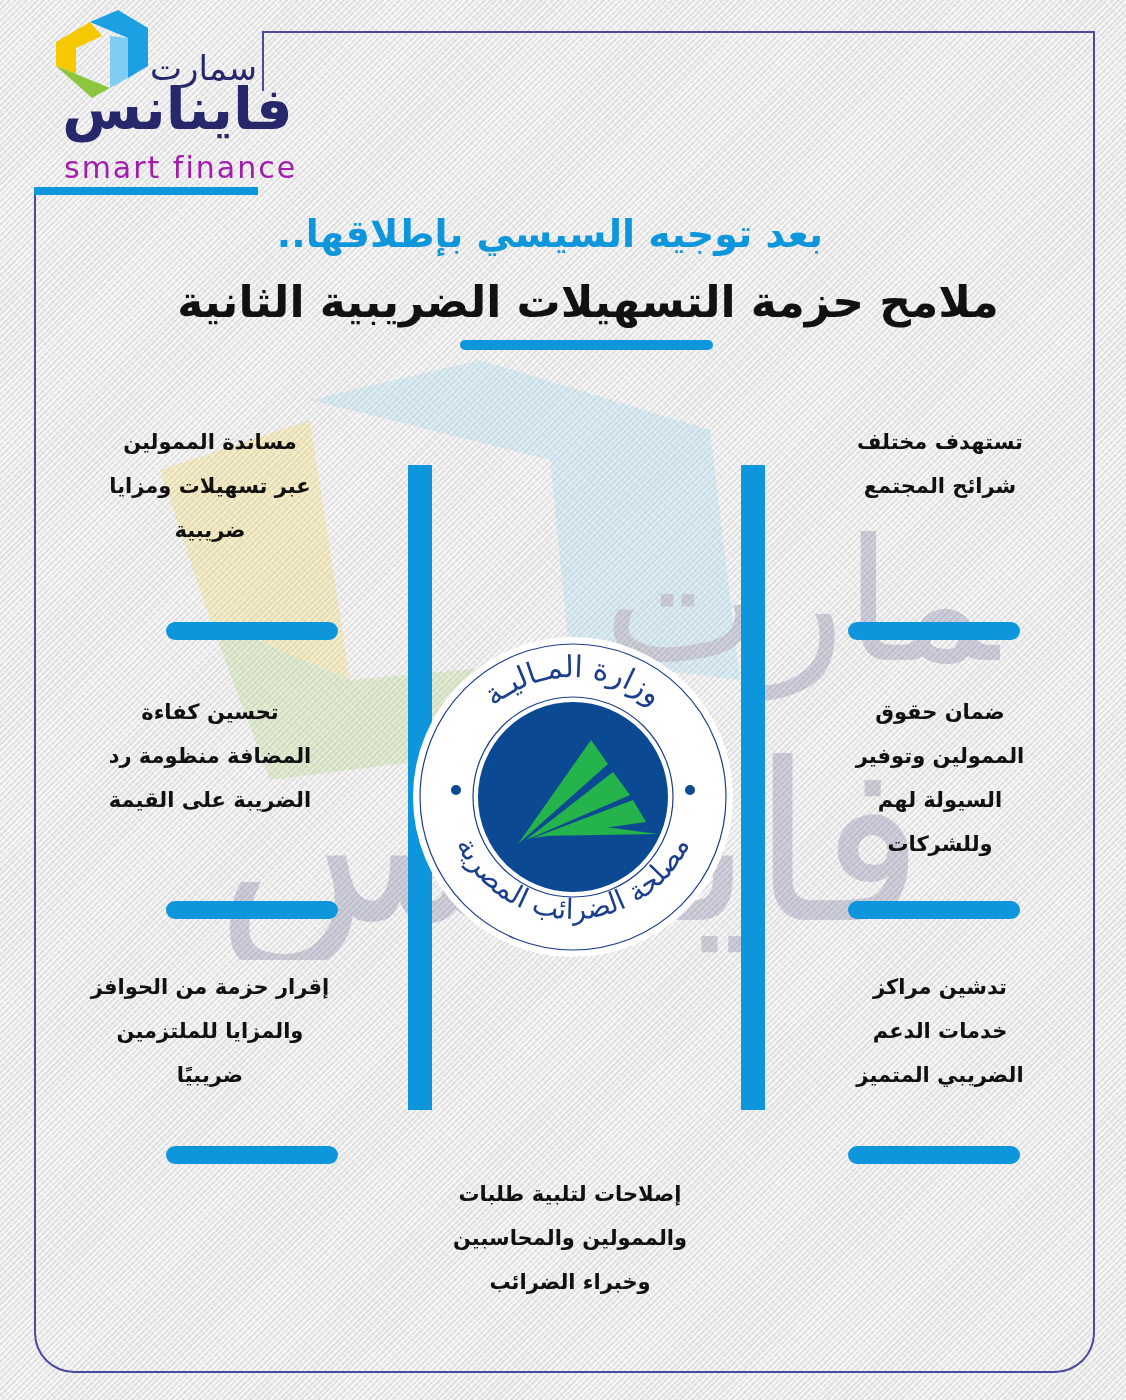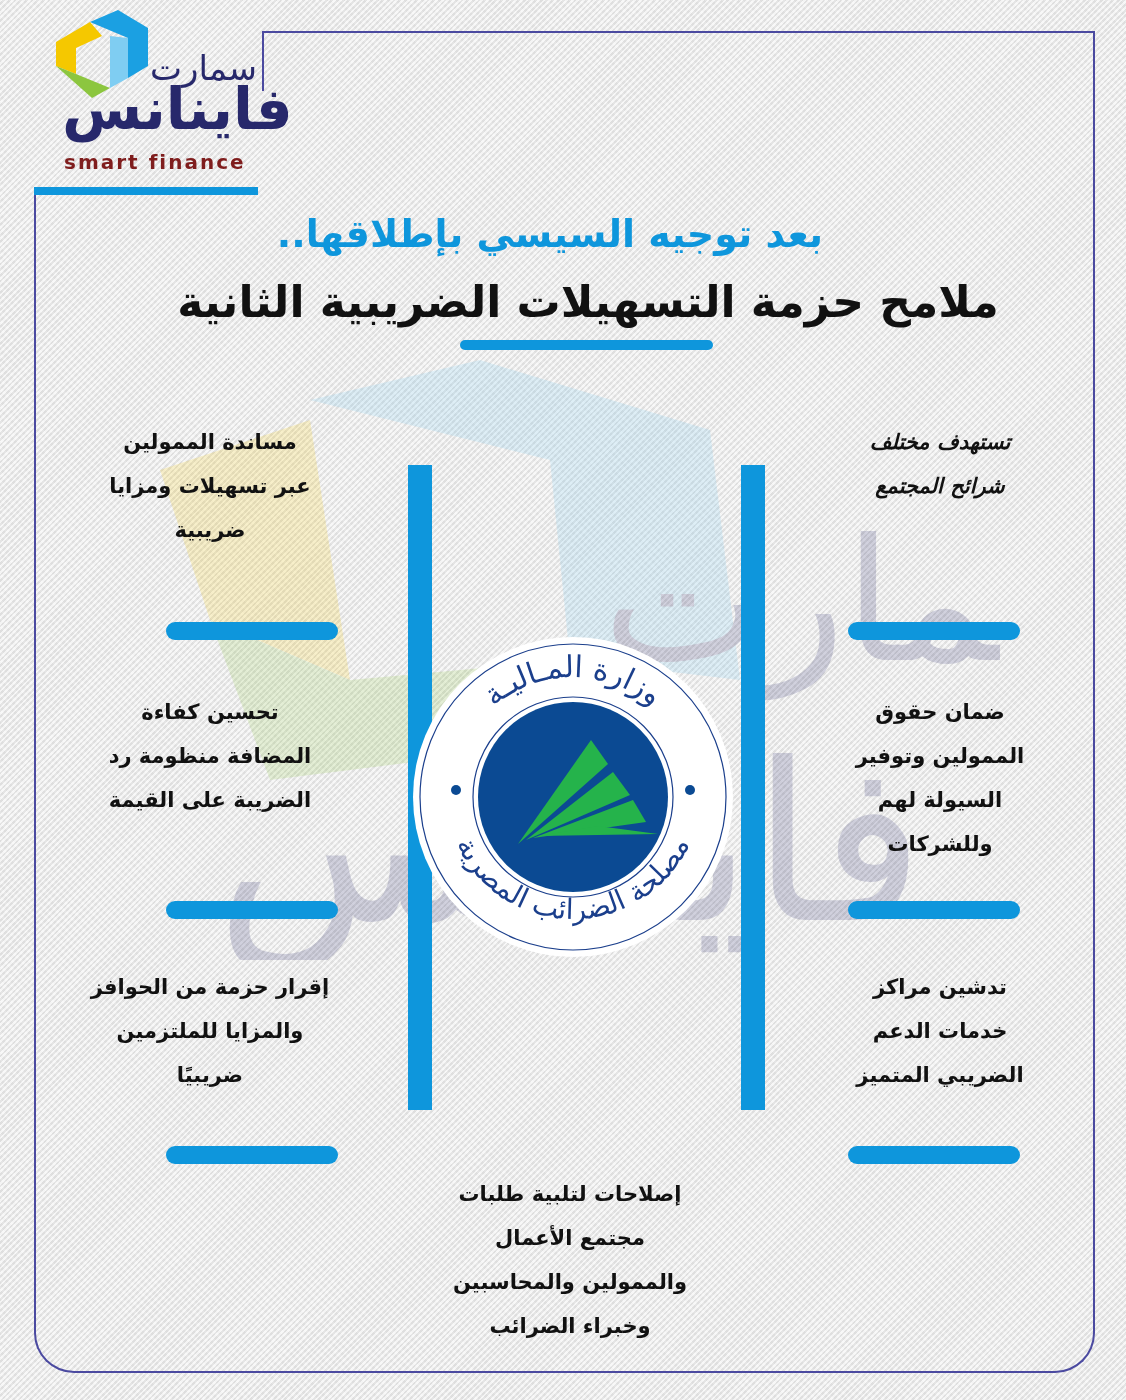--- a/index.html
+++ b/index.html
@@ -20,21 +20,21 @@
   .frame-left { left:34px; top:187px; width:2px; height:1135px; background:#4b4aa0; }
   .frame-bottom { left:34px; top:1290px; width:1061px; height:83px; border:2px solid #4b4aa0; border-top:none; border-radius:0 0 40px 40px; box-sizing:border-box; }
   .logo-bar { left:34px; top:187px; width:224px; height:8px; background:#0e96dc; }
 
   
   .wm { opacity:0.18; }
 
   
   .logo-ar1 { left:150px; top:48px; font-size:34px; color:#27286b; font-weight:normal; }
   .logo-ar2 { left:62px; top:80px; font-size:58px; color:#27286b; font-weight:bold; line-height:1; letter-spacing:-1px;}
-  .logo-en { left:64px; top:150px; font-size:20px; color:#7f1d1d; letter-spacing:2px; font-family:"DejaVu Sans", sans-serif;font-weight:bold; }
+  .logo-en { left:64px; top:150px; font-size:30px; color:#a21caf; letter-spacing:2px; font-family:"DejaVu Sans", sans-serif; }
 
   .subtitle { left:0; width:1050px; top:212px; text-align:center; direction:rtl; font-size:38px; font-weight:bold; color:#0e96dc; padding-left:50px; box-sizing:border-box;}
   .title { left:0; width:1126px; top:276px; text-align:center; direction:rtl; font-size:44px; font-weight:bold; color:#111; padding-left:50px; box-sizing:border-box;}
   .title-bar { left:460px; top:340px; width:253px; height:10px; background:#0e96dc; border-radius:5px; }
 
   .vbar { width:24px; background:#0e96dc; top:465px; height:645px; }
 
   .item { direction:rtl; text-align:center; font-size:21px; font-weight:bold; color:#111; line-height:44px; }
   .item-line { display:block; }
   .hbar { height:18px; background:#0e96dc; border-radius:9px; }
@@ -72,21 +72,21 @@
   <div class="abs logo-en">smart finance</div>
 </div>
 
 <div class="abs subtitle">بعد توجيه السيسي بإطلاقها..</div>
 <div class="abs title">ملامح حزمة التسهيلات الضريبية الثانية</div>
 <div class="abs title-bar"></div>
 
 <div class="abs vbar" style="left:408px;"></div>
 <div class="abs vbar" style="left:741px;"></div>
 
-<div class="abs item" style="left:790px;width:300px;top:420px;font-style:italic;">
+<div class="abs item" style="left:790px;width:300px;top:420px;">
   <span class="item-line">تستهدف مختلف</span>
   <span class="item-line">شرائح المجتمع</span>
 </div>
 <div class="abs hbar" style="left:848px;top:622px;width:172px;"></div>
 
 <div class="abs item" style="left:790px;width:300px;top:690px;">
   <span class="item-line">ضمان حقوق</span>
   <span class="item-line">الممولين وتوفير</span>
   <span class="item-line">السيولة لهم</span>
   <span class="item-line">وللشركات</span>
@@ -116,21 +116,20 @@
 
 <div class="abs item" style="left:40px;width:340px;top:965px;">
   <span class="item-line">إقرار حزمة من الحوافز</span>
   <span class="item-line">والمزايا للملتزمين</span>
   <span class="item-line">ضريبيًا</span>
 </div>
 <div class="abs hbar" style="left:166px;top:1146px;width:172px;"></div>
 
 <div class="abs item" style="left:370px;width:400px;top:1172px;">
   <span class="item-line">إصلاحات لتلبية طلبات</span>
-  <span class="item-line">مجتمع الأعمال</span>
   <span class="item-line">والممولين والمحاسبين</span>
   <span class="item-line">وخبراء الضرائب</span>
 </div>
 
 <svg class="abs seal" viewBox="0 0 330 330">
   <defs>
     <path id="arcTop" d="M 45,165 A 120,120 0 0 1 285,165"></path>
     <path id="arcBot" d="M 38,175 A 128,128 0 0 0 292,175"></path>
   </defs>
   <circle cx="165" cy="165" r="160" fill="#ffffff"></circle>

